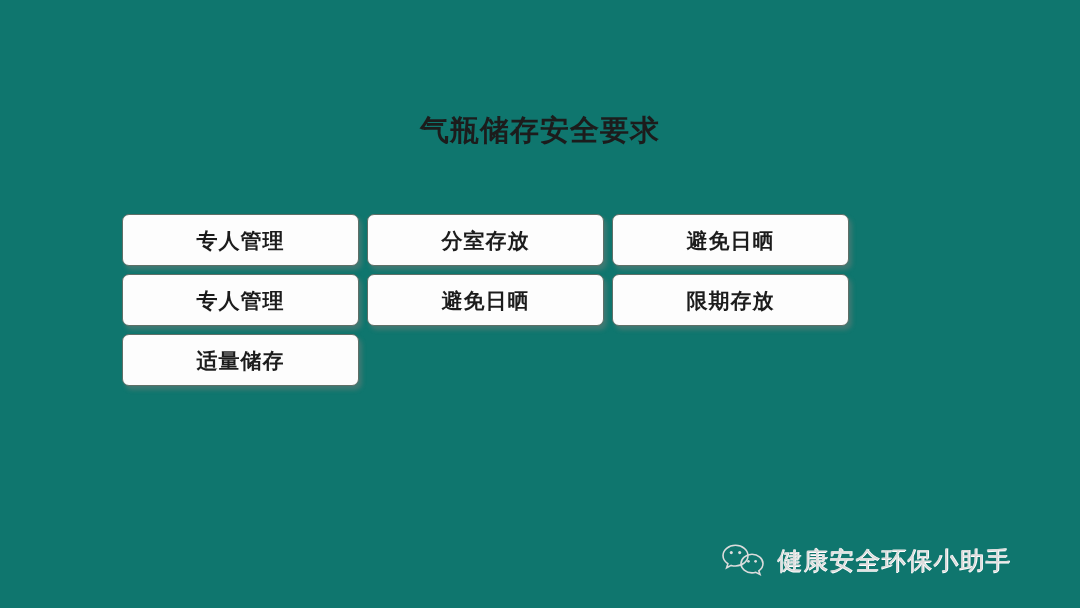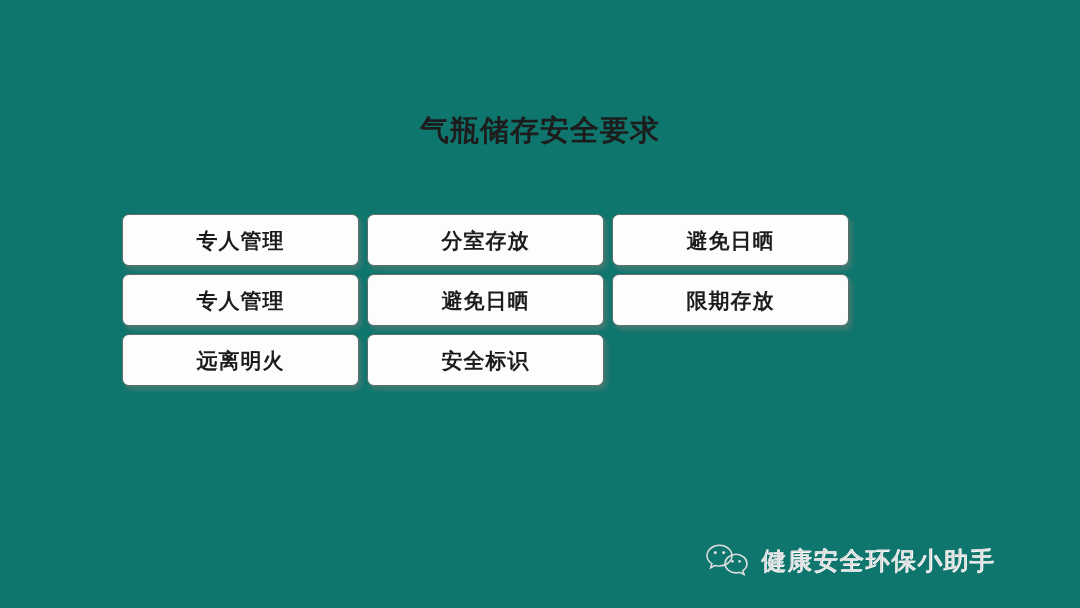--- a/index.html
+++ b/index.html
@@ -71,21 +71,21 @@
     font-weight: bold;
     color: #1c1c1c;
     letter-spacing: 1px;
     line-height: 1;
     white-space: nowrap;
   }
 
   
   #watermark {
     position: absolute;
-    left: 704px;
+    left: 720px;
     top: 534px;
     width: 230px;
     height: 52px;
     display: flex;
     align-items: center;
     gap: 9px;
     justify-content: space-between;
   }
   #wechat-icon {
     width: 48px;
@@ -126,26 +126,23 @@
       <span class="req-box-label">专人管理</span>
     </div>
     <div class="req-box">
       <span class="req-box-label">避免日晒</span>
     </div>
 
     <div class="req-box">
       <span class="req-box-label">限期存放</span>
     </div>
     <div class="req-box">
-      <span class="req-box-label">远离明火</span>
+      <span class="req-box-label">适量储存</span>
     </div>
 
-    <div class="req-box">
-      <span class="req-box-label">安全标识</span>
-    </div>
 
   </div>
 
   <div id="watermark">
     <svg id="wechat-icon" viewBox="0 0 48 36">
       <g fill="none" stroke="#dcdcdc" stroke-width="1.6">
         <path d="M15.5 3.2C8.6 3.2 3 7.9 3 13.6c0 3.3 1.9 6.2 4.9 8.1l-1.3 4.1 4.6-2.4c1.4.4 2.8.6 4.3.6 6.9 0 12.5-4.7 12.5-10.4S22.4 3.2 15.5 3.2z"></path>
         <path d="M32 12.3c-6.1 0-11 4.2-11 9.3 0 5.1 4.9 9.3 11 9.3 1.3 0 2.6-.2 3.8-.6l4.2 2.2-1.2-3.7c2.6-1.7 4.2-4.3 4.2-7.2 0-5.1-4.9-9.3-11-9.3z"></path>
       </g>
       <g fill="#dcdcdc">

